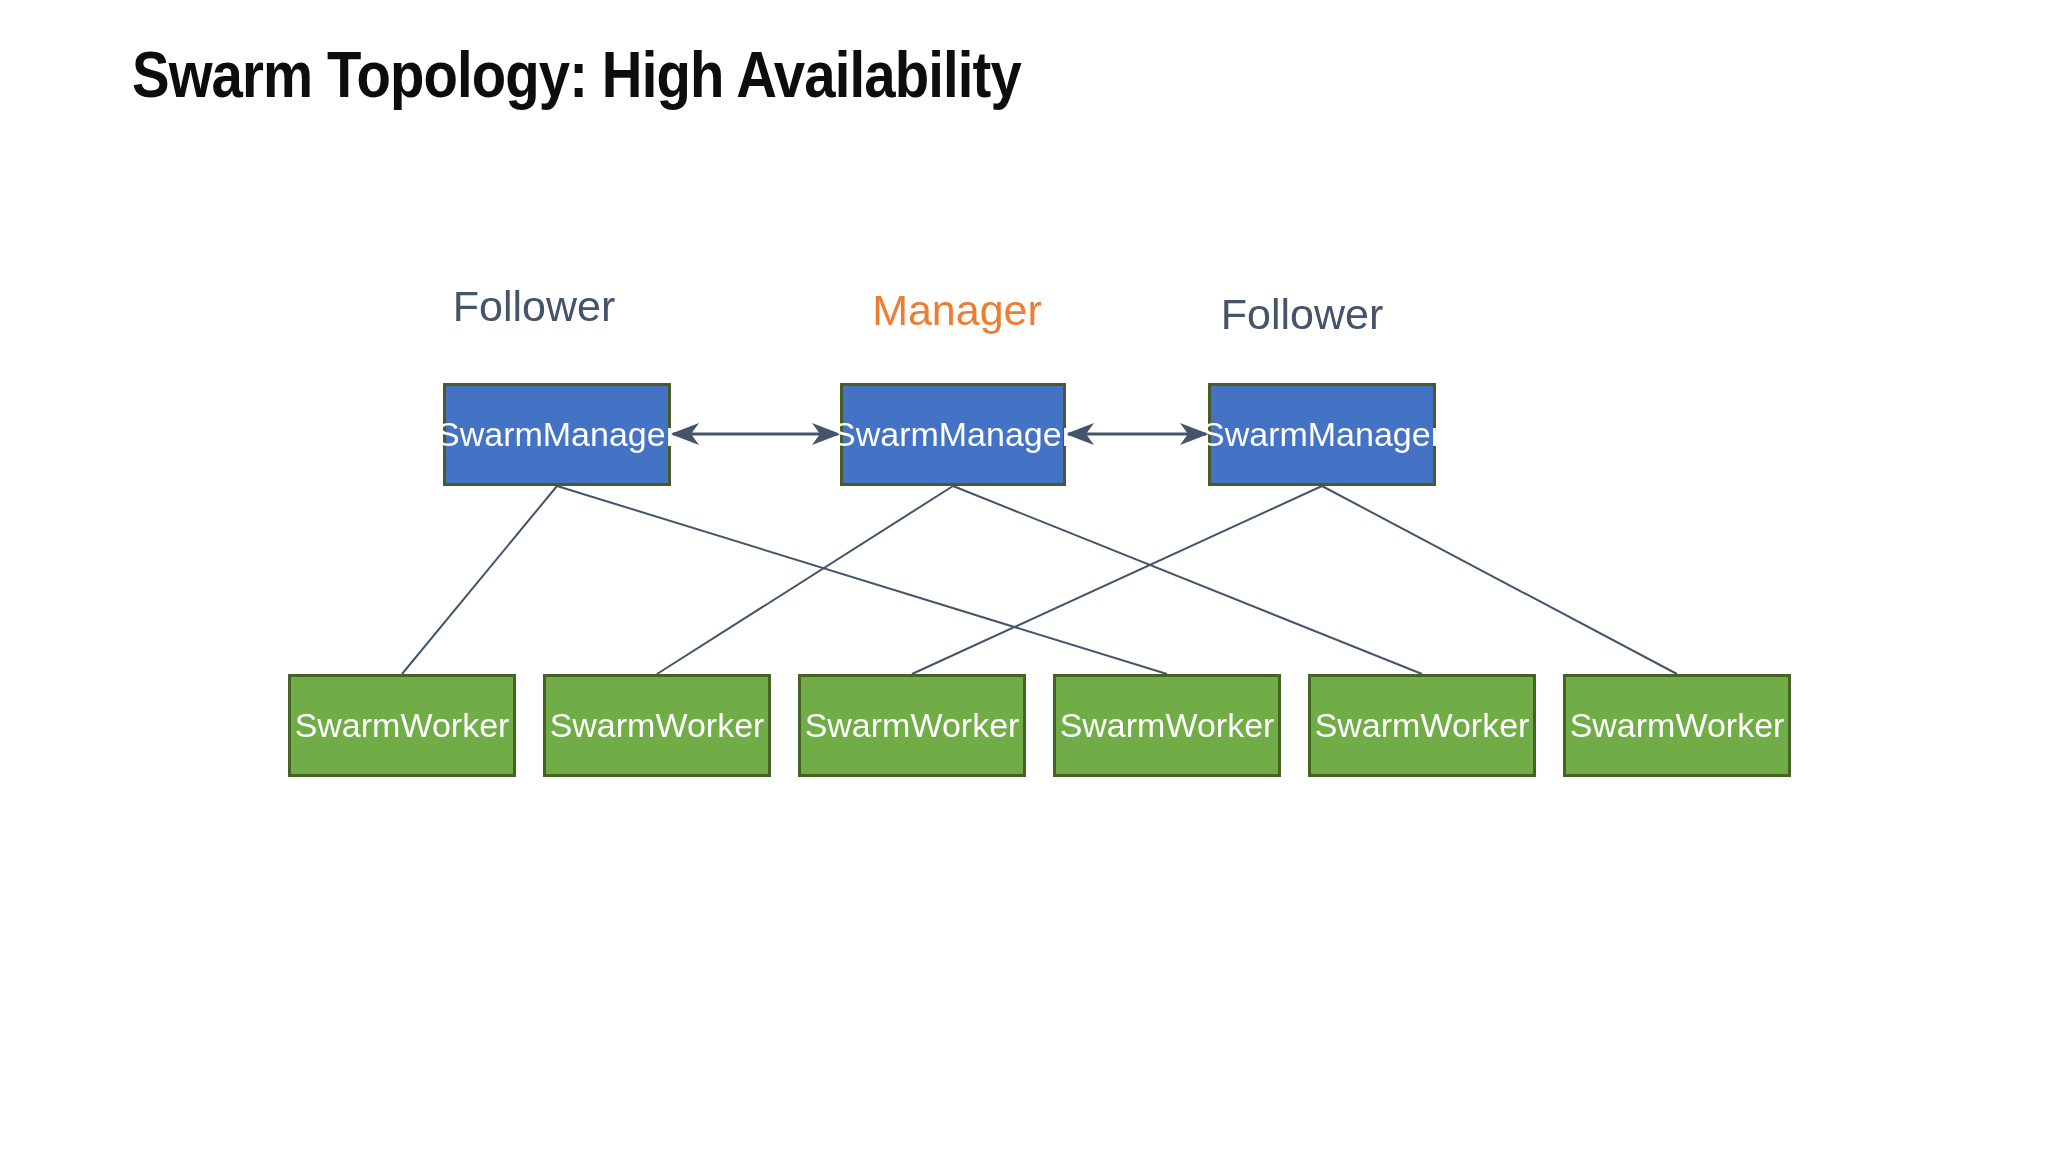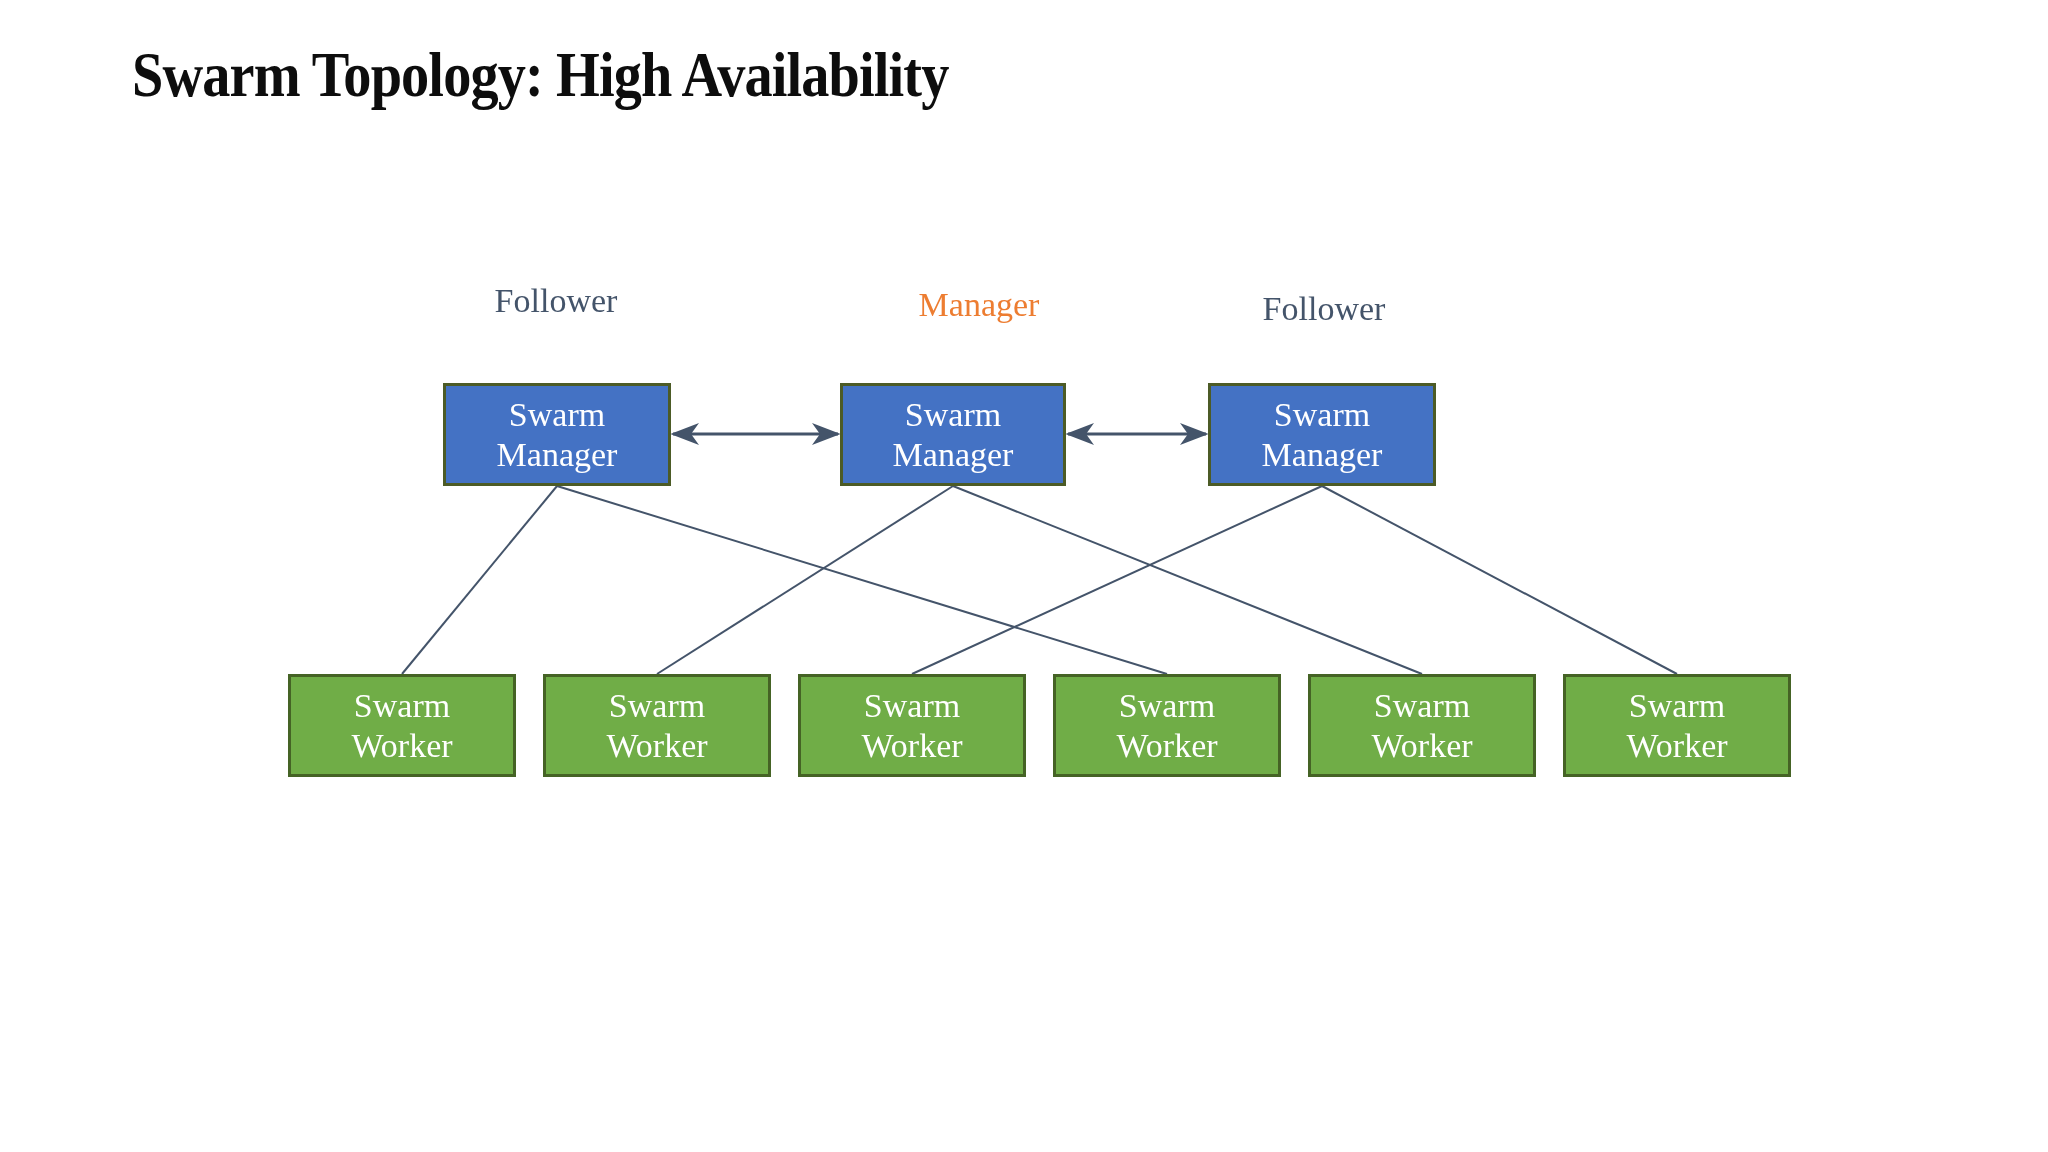--- a/index.html
+++ b/index.html
@@ -5,58 +5,57 @@
   html, body {
     margin: 0;
     padding: 0;
     background: #ffffff;
   }
   .slide {
     position: relative;
     width: 2048px;
     height: 888px;
     background: var(--bg, #ffffff);
-    font-family: Liberation Serif, serif;
+    font-family: Liberation Sans, sans-serif;
     overflow: hidden;
   }
   .slide-title {
     position: absolute;
     left: 132px;
     top: 38px;
     margin: 0;
     font-size: 64px;
     font-weight: 700;
     letter-spacing: -1px;
     color: var(--title-color, #0d0d0d);
     transform: scaleX(0.88);
     transform-origin: left top;
     white-space: nowrap;
   }
   .role-label {
     position: absolute;
     transform: translateX(-50%);
-    font-size: 34px;
+    font-size: 43px;
     white-space: nowrap;
-    margin-left: 22px;
   }
   .role-follower { color: var(--follower-color, #44546A); }
   .role-leader   { color: var(--leader-color, #ED7D31); }
   .edges-svg {
     position: absolute;
     left: 0; top: 0;
     width: 2048px;
     height: 1152px;
     z-index: 1;
   }
   .node {
     position: absolute;
     z-index: 2;
     box-sizing: border-box;
     display: flex;
-    flex-direction: column;
+    flex-direction: row;
     align-items: center;
     justify-content: center;
     text-align: center;
     color: var(--node-text, #ffffff);
     font-size: 34px;
     line-height: 1.17;
   }
   .node-manager {
     background: var(--manager-fill, #4472C4);
     border: 3px solid var(--manager-border, #4C5B26);

